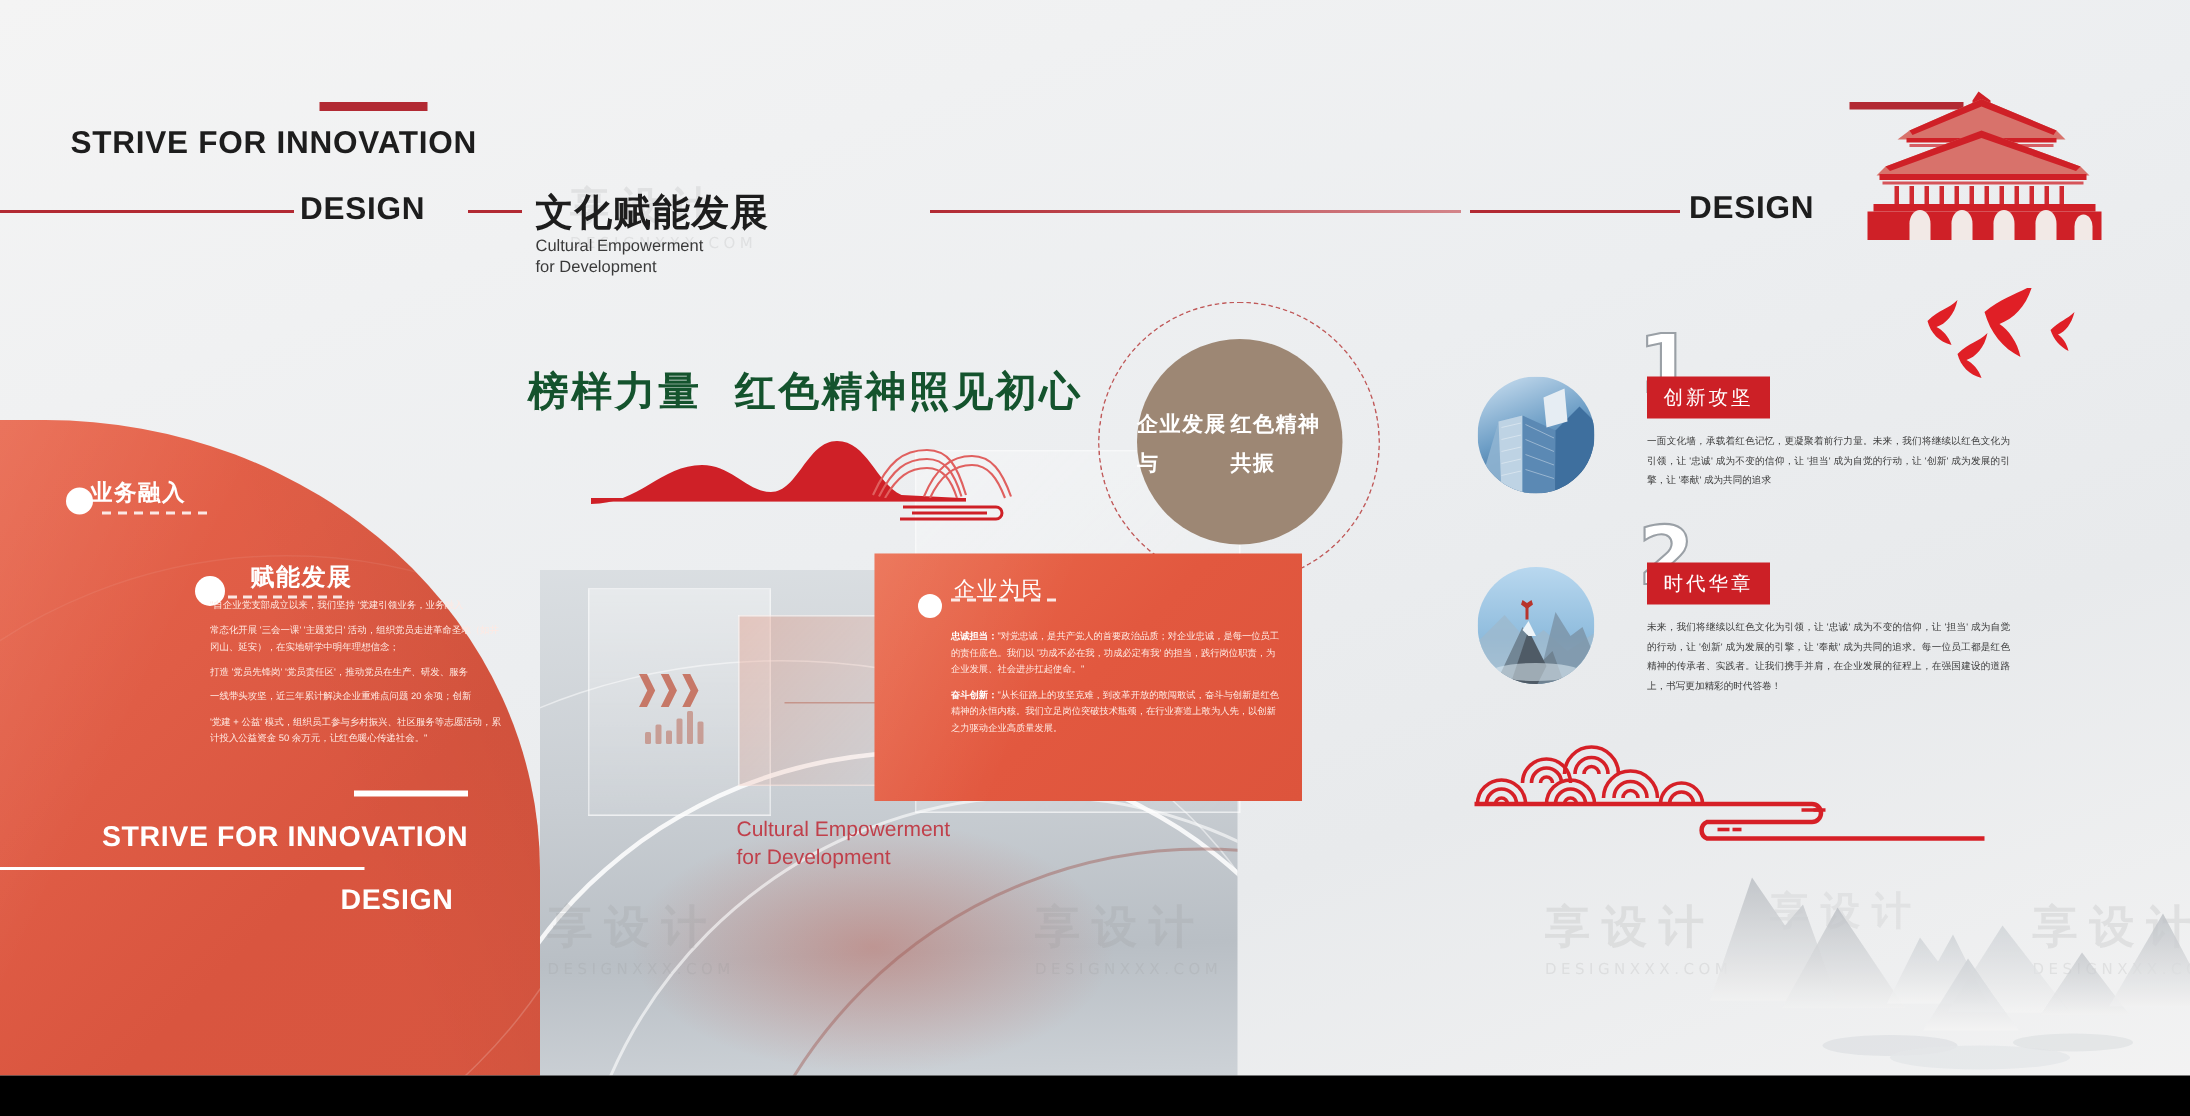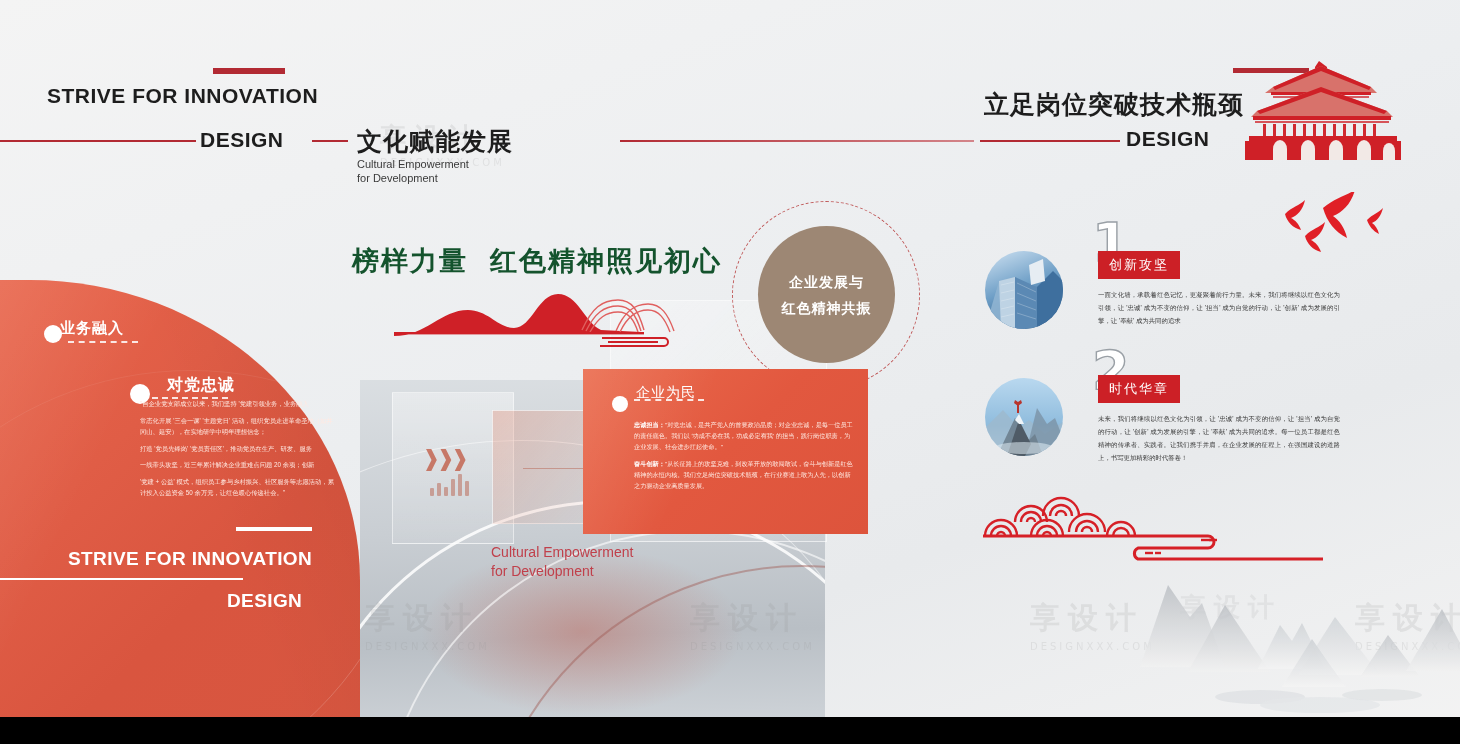--- a/index.html
+++ b/index.html
@@ -94,21 +94,21 @@
   .rc-body{position:absolute;left:634px;top:419px;width:222px;font-size:6.2px;line-height:11px;color:#ffeae3;}
   .rc-body p{margin:0 0 6px 0;}
   .rc-body b{color:#fff;}
 
   .culture-en{position:absolute;left:491px;top:543px;font-size:14px;line-height:19px;color:#c0404b;}
 
   
   .tan-ring{position:absolute;left:732px;top:201px;width:186px;height:186px;border-radius:50%;
       border:1.5px dashed #c05a5a;}
   .tan-circle{position:absolute;left:758px;top:226px;width:137px;height:137px;border-radius:50%;
-      background:#9d8774;display:flex;flex-direction:column;align-items:center;justify-content:center;
+      background:#9d8774;display:flex;flex-direction:row;align-items:center;justify-content:center;
       color:#fff;font-weight:700;font-size:14px;line-height:26px;letter-spacing:1px;}
 
   
   .num{position:absolute;font-size:54px;font-weight:700;color:#fff;line-height:1;
       -webkit-text-stroke:1.4px #9aa0a6;letter-spacing:0;font-family:"DejaVu Sans",sans-serif;}
   .tag{position:absolute;background:#cc2026;color:#fff;font-weight:400;font-size:13px;
       letter-spacing:2px;padding:5px 11px;}
   .rt-body{position:absolute;width:242px;font-size:6.4px;line-height:13px;color:#3a3a3a;text-align:justify;}
   .thumb{position:absolute;width:78px;height:78px;border-radius:50%;overflow:hidden;}
 
@@ -186,21 +186,20 @@
   <div class="design-top">DESIGN</div>
   <div class="rule hdr-mid-dash"></div>
   <div class="cn-title-l">文化赋能发展</div>
   <div class="en-sub-l">
     <div>Cultural Empowerment</div>
     <div>for Development</div>
   </div>
 
   <div class="rule hdr-right-line"></div>
   <div class="rule hdr-right-line2"></div>
-  <div class="cn-title-r">立足岗位突破技术瓶颈</div>
   <div class="design-right">DESIGN</div>
   <div class="rule hdr-right-tick"></div>
 
   <svg class="gate" viewBox="0 0 160 103">
     <g fill="#cf2027">
       <path d="M76 4 L84 10 L84 14 L72 14 L72 10 Z"></path>
       <path d="M30 30 L78 9 L128 30 L134 36 L22 36 Z" fill="#d8726b"></path>
       <path d="M30 30 L78 9 L128 30 L126 33 L78 14 L32 33 Z"></path>
       <rect x="28" y="35" width="100" height="3"></rect>
       <rect x="30" y="39" width="96" height="2" opacity=".7"></rect>
@@ -240,21 +239,21 @@
     <div class="arcline" style="left:-340px;top:-80px;width:760px;height:700px;opacity:.55;"></div>
     <div class="arcline" style="left:-160px;top:90px;width:700px;height:700px;opacity:.4;"></div>
   </div>
 
   <div class="dot" style="left:44px;top:325px;width:18px;height:18px;"></div>
   <div class="rp-h1">业务融入</div>
   <div class="dashline" style="left:68px;top:341px;width:70px;"></div>
 
 
   <div class="dot" style="left:130px;top:384px;width:20px;height:20px;"></div>
-  <div class="rp-h2">对党忠诚</div>
+  <div class="rp-h2">赋能发展</div>
   <div class="dashline" style="left:152px;top:397px;width:76px;"></div>
 
   <div class="rp-body">
     <p>"自企业党支部成立以来，我们坚持 '党建引领业务，业务融入</p>
     <p>常态化开展 '三会一课' '主题党日' 活动，组织党员走进革命圣地（如井冈山、延安），在实地研学中明年理想信念；</p>
     <p>打造 '党员先锋岗' '党员责任区'，推动党员在生产、研发、服务</p>
     <p>一线带头攻坚，近三年累计解决企业重难点问题 20 余项；创新</p>
     <p>'党建 + 公益' 模式，组织员工参与乡村振兴、社区服务等志愿活动，累计投入公益资金 50 余万元，让红色暖心传递社会。"</p>
   </div>
 

